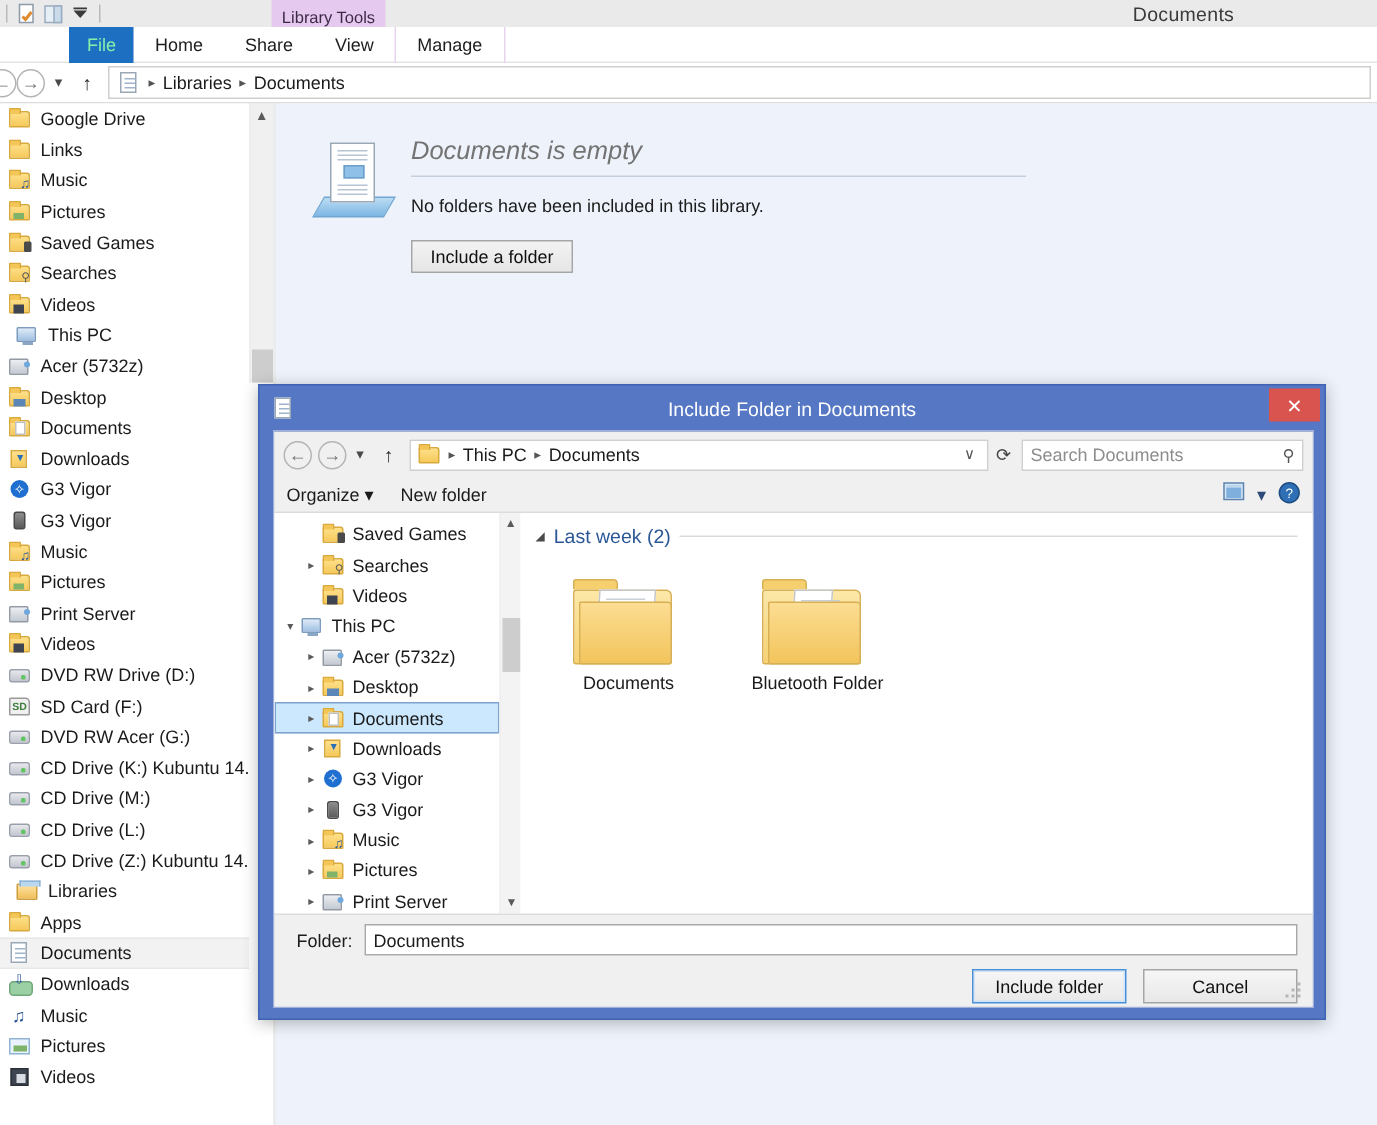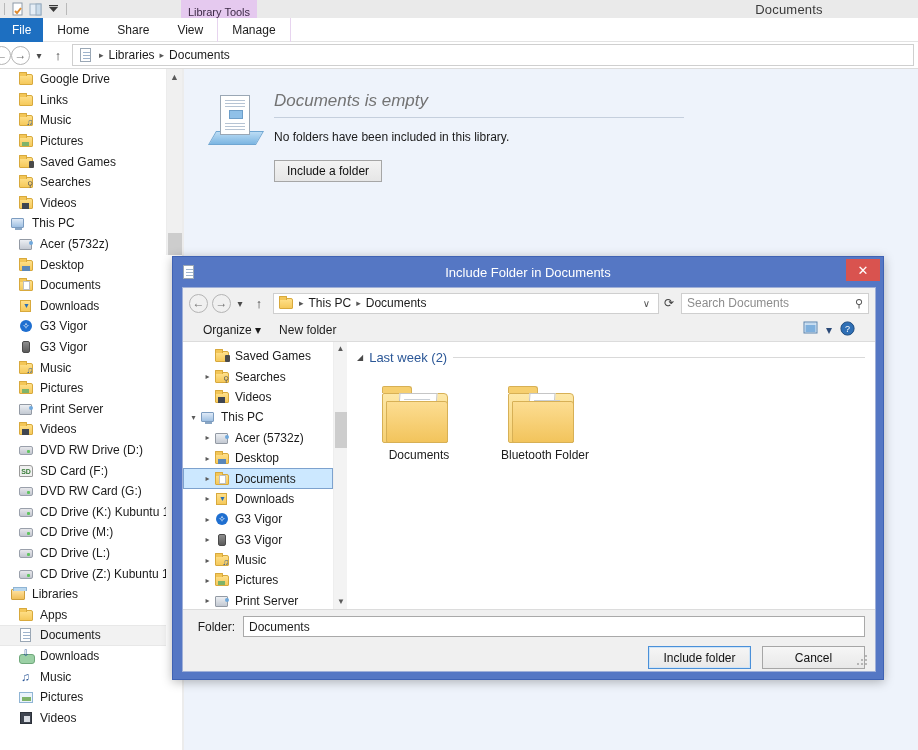--- a/index.html
+++ b/index.html
@@ -39,21 +39,21 @@
   .ribbon-tabs {
     position: absolute; left: 0; top: 18px; width: 918px; height: 24px;
     background: #ffffff; display: flex; align-items: stretch;
     border-bottom: 1px solid #e3e3e3;
   }
   .rtab {
     display: flex; align-items: center; justify-content: center;
     font-size: 12px; color: #1d1d1d; padding: 0 14px; height: 24px;
     white-space: nowrap;
   }
-  .rtab.file { background: #1d6fc1; color: #ffffff; padding: 0 12px; min-width: 38px; }
+  .rtab.file { background: #1d6fc1; color: #86efac; padding: 0 12px; min-width: 38px; margin-left: 46px; }
   .rtab.manage { border-left: 1px solid #e7d4ef; border-right: 1px solid #e7d4ef; }
 
   
   .navbar {
     position: absolute; left: 0; top: 42px; width: 918px; height: 27px;
     background: #fff; display: flex; align-items: center; gap: 0px;
     border-bottom: 1px solid #dcdcdc;
   }
   .nav-circ {
     width: 19px; height: 19px; border-radius: 50%;
@@ -76,21 +76,21 @@
   .navpane {
     position: absolute; left: 0; top: 69px; width: 166px; height: 681px;
     background: #fff; overflow: hidden;
   }
   .np-row {
     height: 20.6px; display: flex; align-items: center;
     padding-left: 10px; font-size: 12px; color: #1b1b1b; white-space: nowrap;
   }
   .np-row.sel { background: #f2f2f2; border-top: 1px solid #e8e8e8; border-bottom: 1px solid #e8e8e8; }
   .np-row .ico { width: 16px; height: 16px; margin-right: 6px; flex: none; position: relative; }
-  .np-row.indent1 { padding-left: 18px; }
+  .np-row.indent1 { padding-left: 5px; }
 
   
   .np-scroll {
     position: absolute; left: 166px; top: 69px; width: 16px; height: 186px;
     background: #f0f0f0; border-left: 1px solid #ececec;
   }
   .np-scroll .arr {
     height: 16px; display: flex; align-items: center; justify-content: center;
     font-size: 9px; color: #5a5a5a;
   }
@@ -154,21 +154,21 @@
   .dlg-addr .chev { margin-left: auto; color: #555; font-size: 10px; padding: 0 4px; }
   .dlg-refresh { width: 20px; text-align: center; color: #444; font-size: 12px; flex: none; }
   .dlg-search {
     width: 188px; height: 21px; background: #fff; border: 1px solid #cfcfcf;
     display: flex; align-items: center; padding: 0 5px;
     font-size: 12px; color: #8d8d8d; margin-left: 2px;
   }
   .dlg-search .mag { margin-left: auto; color: #555; font-size: 11px; }
   .dlg-toolbar {
     height: 24px; background: #f0f0f0; display: flex; align-items: center;
-    padding: 0 20px; font-size: 12px; color: #1b1b1b; gap: 18px;
+    padding: 0 8px; font-size: 12px; color: #1b1b1b; gap: 18px;
     border-bottom: 1px solid #dcdcdc;
   }
   .tb-right { margin-left: auto; display: flex; align-items: center; gap: 8px; }
   .dlg-main { flex: 1; display: flex; background: #fff; overflow: hidden; }
 
   .dlg-tree {
     width: 150px; background: #fff; position: relative; overflow: hidden;
     padding-top: 4px;
   }
   .tr-row {
@@ -534,21 +534,21 @@
       <div class="np-row indent1">
         <span class="ico">
           <span class="sd">SD</span>
         </span>
         <span>SD Card (F:)</span>
       </div>
       <div class="np-row indent1">
         <span class="ico">
           <span class="drive"></span>
         </span>
-        <span>DVD RW Card (G:)</span>
+        <span>DVD RW Acer (G:)</span>
       </div>
       <div class="np-row indent1">
         <span class="ico">
           <span class="drive"></span>
         </span>
         <span>CD Drive (K:) Kubuntu 14.1</span>
       </div>
       <div class="np-row indent1">
         <span class="ico">
           <span class="drive"></span>

